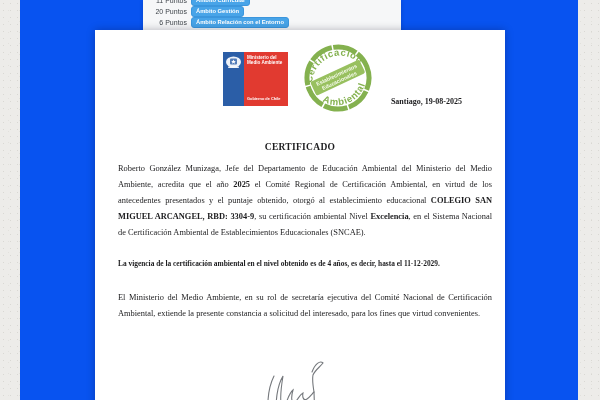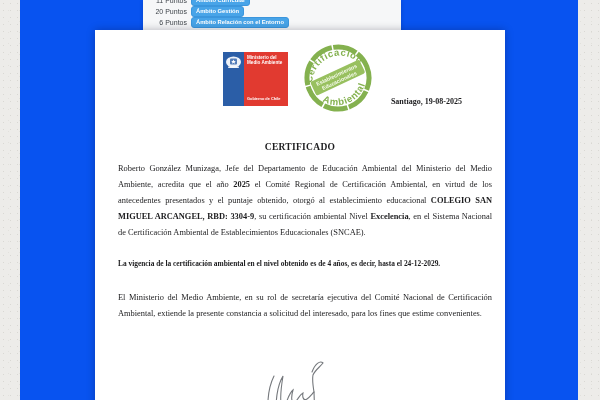--- a/index.html
+++ b/index.html
@@ -106,23 +106,23 @@
       </g>
     </g>
   </svg>
 
   <div class="date-line">Santiago, 19-08-2025</div>
 
   <div class="cert-title">CERTIFICADO</div>
 
   <p class="para p1"><span>Roberto González Munizaga, Jefe del Departamento de Educación Ambiental del Ministerio del Medio Ambiente, acredita que el año </span><b>2025</b><span> el Comité Regional de Certificación Ambiental, en virtud de los antecedentes presentados y el puntaje obtenido, otorgó al establecimiento educacional </span><b>COLEGIO SAN MIGUEL ARCANGEL, RBD: 3304-9</b><span>, su certificación ambiental Nivel </span><b>Excelencia</b><span>, en el Sistema Nacional de Certificación Ambiental de Establecimientos Educacionales (SNCAE).</span></p>
 
-  <p class="validity">La vigencia de la certificación ambiental en el nivel obtenido es de 4 años, es decir, hasta el 24-12-2029.</p>
+  <p class="validity">La vigencia de la certificación ambiental en el nivel obtenido es de 4 años, es decir, hasta el 11-12-2029.</p>
 
-  <p class="para p2">El Ministerio del Medio Ambiente, en su rol de secretaría ejecutiva del Comité Nacional de Certificación Ambiental, extiende la presente constancia a solicitud del interesado, para los fines que estime convenientes.</p>
+  <p class="para p2">El Ministerio del Medio Ambiente, en su rol de secretaría ejecutiva del Comité Nacional de Certificación Ambiental, extiende la presente constancia a solicitud del interesado, para los fines que virtud convenientes.</p>
 
   <svg class="signature" viewBox="0 0 80 85">
     <g fill="none" stroke="#5d6166" stroke-width="1.1" stroke-linecap="round" opacity="0.85">
       <path d="M14,28 C8,40 5,62 12,74 C15,78 18,75 17,69 C15,54 17,38 23,28 C21,40 19,56 23,60 C27,56 28,46 33,42 C31,49 31,55 35,54 C38,52 39,47 43,45 C42,50 44,53 47,51 C50,49 52,46 54,44"></path>
       <path d="M52,24 C55,16 60,12 63,15 C60,19 55,22 53,27 C52,32 53,38 54,44 L55,74"></path>
       <path d="M30,62 L30,84"></path>
       <path d="M30,72 C38,70 48,69 55,70"></path>
     </g>
   </svg>
 

